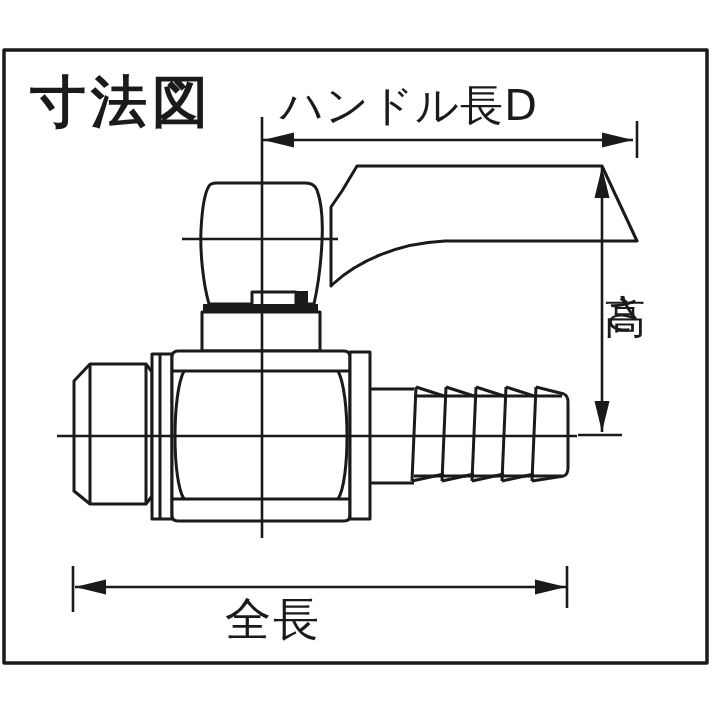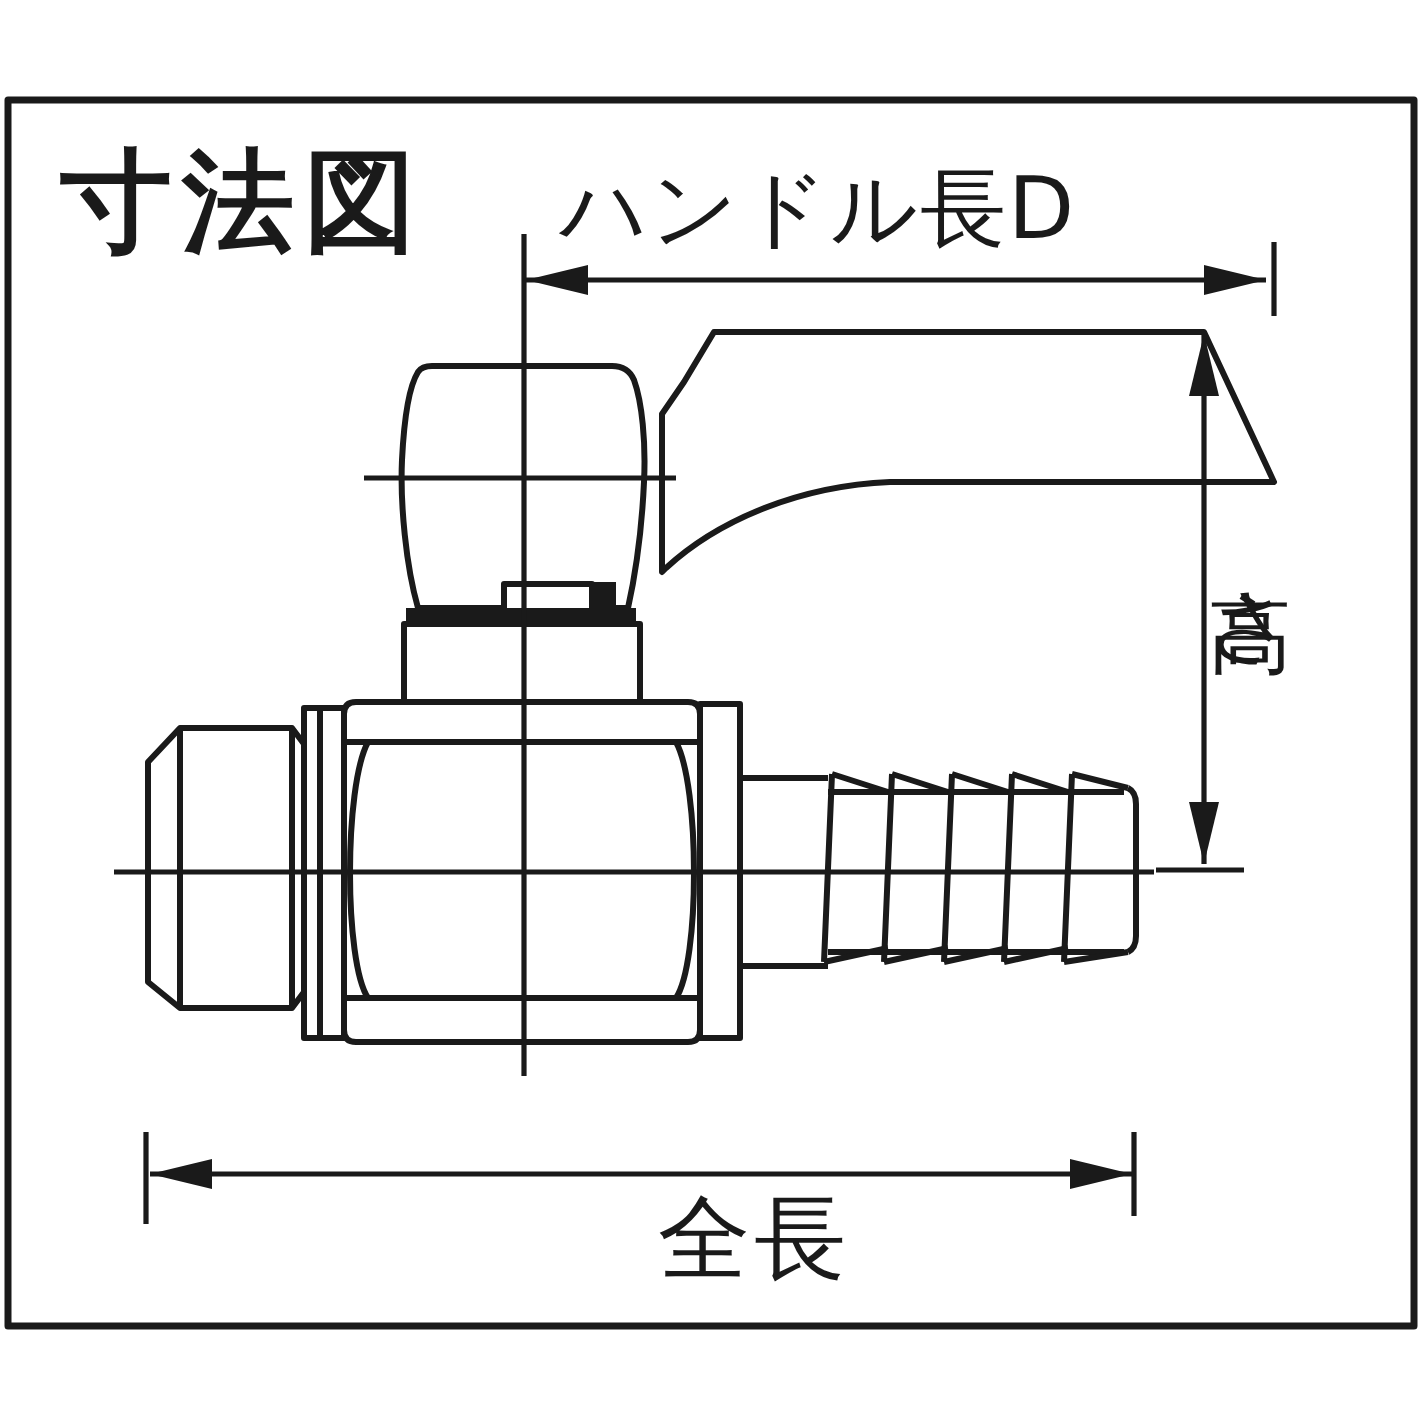--- a/index.html
+++ b/index.html
@@ -27,21 +27,21 @@
     font-size:43px;font-weight:500;letter-spacing:1px;
   }
   .lbl-height{
     left:604px;top:261px;
     font-size:42px;font-weight:500;
     writing-mode:vertical-rl;text-orientation:upright;letter-spacing:4px;
   }
   .lbl-total{
     left:225px;top:596px;width:200px;
     font-size:46px;font-weight:500;letter-spacing:2px;
-    text-align:right;
+    text-align:left;
   }
 </style>
 </head>
 <body>
 
 <div class="stage">
 
   <svg width="713" height="713" viewBox="0 0 713 713" fill="none" stroke="#1a1a1a" stroke-width="3" stroke-linecap="butt" stroke-linejoin="round">
 
     <rect x="4" y="50" width="703" height="613" stroke-width="3.5"></rect>

